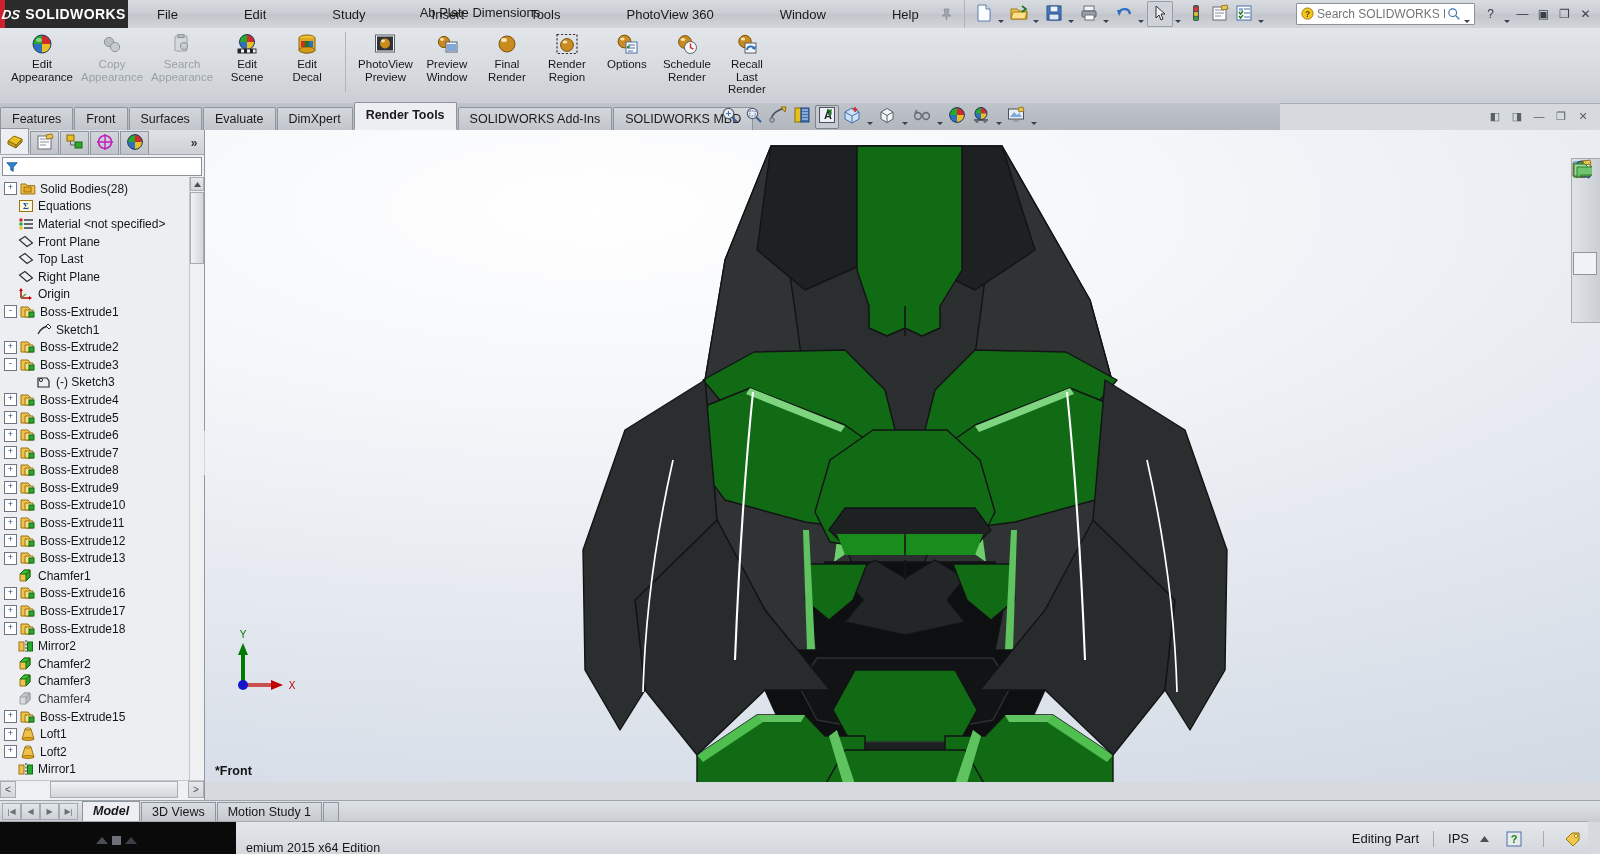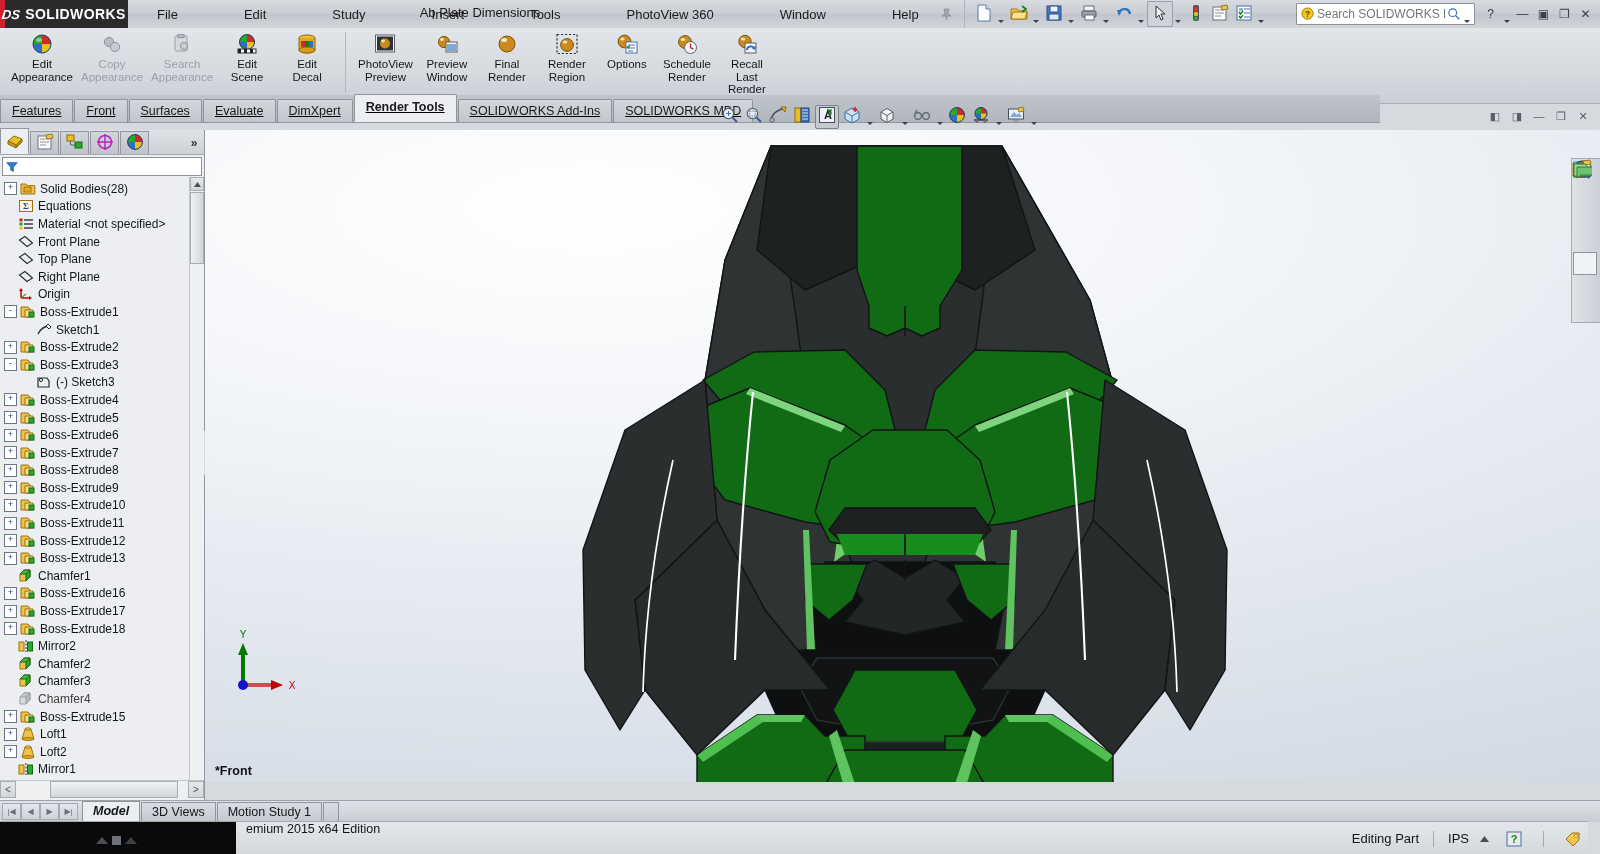--- a/index.html
+++ b/index.html
@@ -59,24 +59,23 @@
   .cmdrow{display:flex;align-items:flex-start;height:75px;padding-left:7px;}
   .cmd{width:auto;min-width:52px;padding:3px 4px 0;display:flex;flex-direction:column;align-items:center;cursor:default;}
   .cmd .ic{height:26px;display:flex;align-items:center;justify-content:center;margin-bottom:1px;}
   .cmd .lbl{font-size:11.5px;line-height:12.5px;text-align:center;color:#14171a;max-width:70px;}
   .cmd.disabled .lbl{color:#9aa0a7;}
   .cmd.disabled{pointer-events:none;}
   .ribsep{width:1px;height:60px;background:#b2b7bd;margin:4px 8px 0;}
 
   
   .tabsrow{
-    position:absolute;left:0;top:95px;width:1380px;height:27px;
+    position:absolute;left:0;top:103px;width:1280px;height:27px;
     background:linear-gradient(to bottom,#bfc4ca 0%,#b2b7be 100%);
     border-bottom:1px solid #9097a0;
-    text-decoration:underline;
   }
   .tabs{display:flex;align-items:flex-end;height:27px;}
   .tab{
     height:22px;line-height:22px;padding:0 11px;font-size:12.5px;color:#1a1a1a;
     background:linear-gradient(to bottom,#d3d7dc,#c2c6cc);
     border:1px solid #8f959d;border-bottom:none;margin-right:1px;cursor:default;
     border-top-left-radius:2px;border-top-right-radius:2px;
   }
   .tab.active{height:26px;line-height:25px;font-weight:bold;background:#eceef1;border-bottom:1px solid #eceef1;}
 
@@ -156,21 +155,21 @@
   .navbtn{width:19px;height:17px;background:linear-gradient(to bottom,#e2e5e9,#cfd3d8);
     border:1px solid #a6abb2;box-sizing:border-box;display:flex;align-items:center;justify-content:center;cursor:default;}
   .sheet-tabs{display:flex;align-items:flex-end;height:21px;margin-left:4px;}
   .stab{height:18px;line-height:18px;padding:0 10px;font-size:12.5px;border:1px solid #8f959d;
     background:linear-gradient(to bottom,#d9dce1,#c5c9cf);margin-right:1px;cursor:default;color:#14171a;}
   .stab.active{background:#eceef1;font-weight:bold;height:19px;line-height:19px;font-style:italic;}
   .stab-end{width:14px;height:18px;border:1px solid #8f959d;background:linear-gradient(to bottom,#d9dce1,#c5c9cf);}
 
   .statusbar{position:absolute;left:0;top:821px;width:1588px;height:33px;
     background:linear-gradient(to bottom,#e4e7ea,#d3d7dc);border-top:1px solid #a6abb2;
-    display:flex;align-items:flex-start;}
+    display:flex;align-items:flex-end;}
   .taskbtn{width:236px;height:33px;background:#0a0a0a;display:flex;align-items:center;justify-content:center;flex:0 0 auto;}
   .statustext{font-size:12.5px;color:#14171a;margin-left:10px;}
   .status-right{margin-left:auto;display:flex;align-items:center;height:33px;}
   .sdiv{width:1px;height:16px;background:#a6abb2;margin:0 14px;}
   .sitem{font-size:13px;color:#14171a;}
   .sicon{width:22px;height:22px;display:flex;align-items:center;justify-content:center;margin:0 4px;}
 </style>
 </head>
 <body>
 
@@ -679,21 +678,21 @@
           </span>
           <span class="tlabel">Front Plane</span>
         </div>
         <div class="trow">
           <span class="tog none"></span>
           <span class="ticon">
             <svg width="16" height="14" viewBox="0 0 16 14">
               <path d="M1.5 5 L7 1.5 L14.5 8 L9 11.5 Z" fill="none" stroke="#2b2e31" stroke-width="1.1"></path>
             </svg>
           </span>
-          <span class="tlabel">Top Plane</span>
+          <span class="tlabel">Top Last</span>
         </div>
         <div class="trow">
           <span class="tog none"></span>
           <span class="ticon">
             <svg width="16" height="14" viewBox="0 0 16 14">
               <path d="M1.5 5 L7 1.5 L14.5 8 L9 11.5 Z" fill="none" stroke="#2b2e31" stroke-width="1.1"></path>
             </svg>
           </span>
           <span class="tlabel">Right Plane</span>
         </div>

